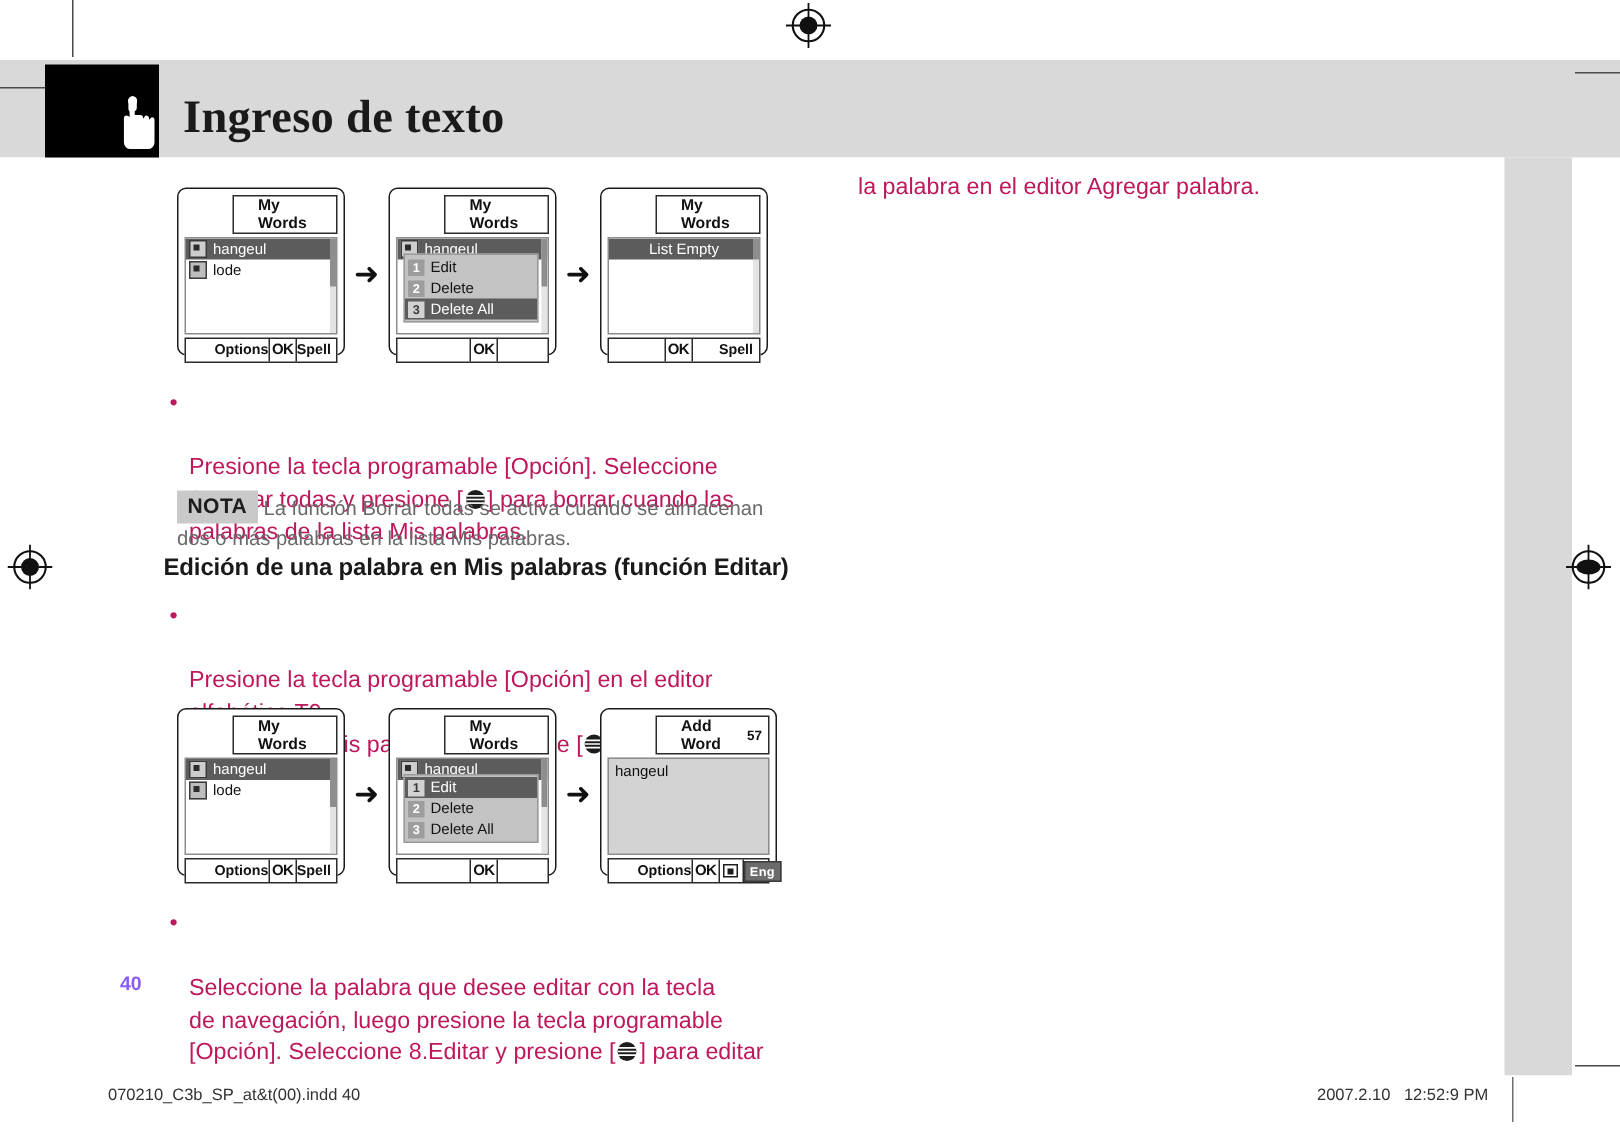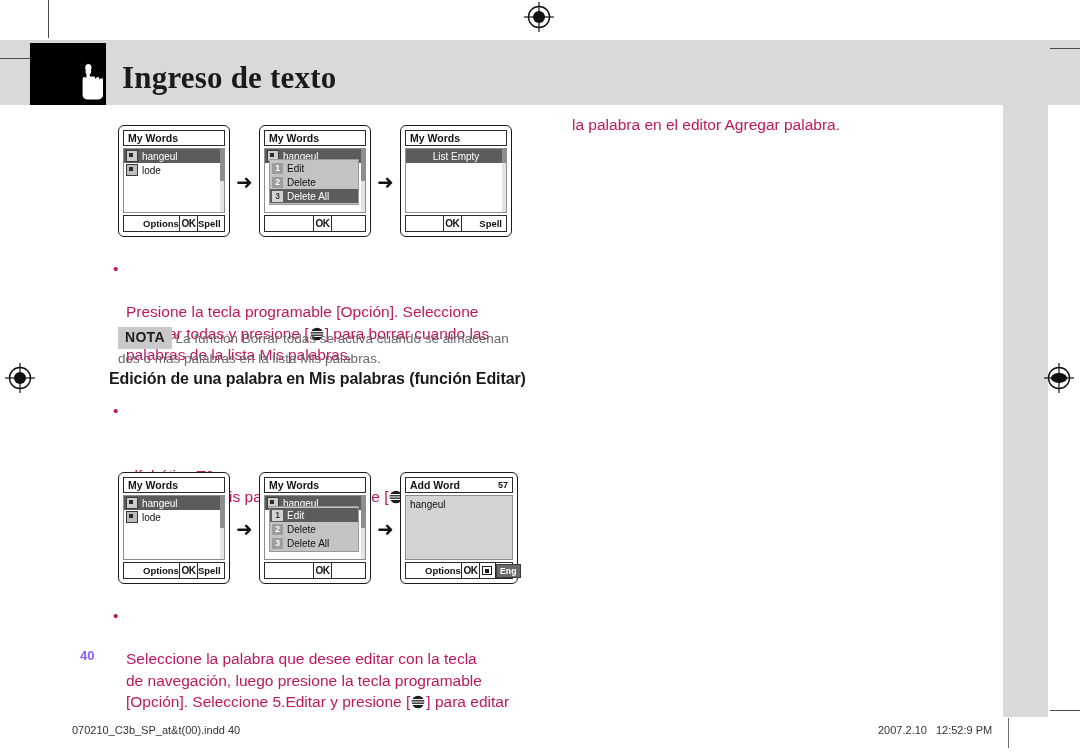--- a/index.html
+++ b/index.html
@@ -184,30 +184,31 @@
     height: 112px;
     background: #ffffff;
     border: 1.6px solid #1a1a1a;
     border-radius: 6px;
     box-sizing: border-box;
     padding: 4px;
     font-size: 10px;
     color: #111;
   }
   .scr-title {
-    height: 16px;
+    height: 26px;
     border: 1.2px solid #2a2a2a;
     box-sizing: border-box;
     display: flex;
     align-items: center;
-    padding: 0 4px;
+    padding: 0 16px;
     font-weight: bold;
     font-size: 10.5px;
     background: #fff;
     position: relative;
+    margin-left: 32px;
   }
   .scr-title .count {
     position: absolute;
     right: 4px;
     font-size: 9px;
     font-weight: bold;
   }
   .scr-body {
     position: relative;
     height: 65px;
@@ -515,21 +516,21 @@
 <div class="note-block">
   <span class="note-badge">NOTA</span>
   <span class="note-text-1">La función Borrar todas se activa cuando se almacenan</span><br>
   <span class="note-text-1">dos o más palabras en la lista Mis palabras.</span>
 </div>
 
 <div class="section-heading">Edición de una palabra en Mis palabras (función Editar)</div>
 
 <div class="body-text para-2">
   <span class="bullet">•</span>
-  <span class="bullet-body"><br><span>alfabético T9.</span><br><span style="display:inline-block; padding-left:10px;">Seleccione Mis palabras y presione [</span><svg class="att-globe" viewBox="0 0 14 14">
+  <span class="bullet-body"><span>Presione la tecla programable [Opción] en el editor</span><br><span>alfabético T9.</span><br><span style="display:inline-block; padding-left:10px;">Seleccione Mis palabras y presione [</span><svg class="att-globe" viewBox="0 0 14 14">
         <ellipse cx="7" cy="7" rx="6.3" ry="6.3" fill="#1d1d1d"></ellipse>
         <path d="M1 4.6 h12" stroke="#fff" stroke-width="1.1" fill="none"></path>
         <path d="M0.8 7 h12.4" stroke="#fff" stroke-width="1.1" fill="none"></path>
         <path d="M1 9.4 h12" stroke="#fff" stroke-width="1.1" fill="none"></path>
       </svg><span>].</span></span>
 </div>
 
 <div class="screen" style="left:118px; top:472px;">
   <div class="scr-title">
     <span>My Words</span>
@@ -607,21 +608,21 @@
         <span class="kbd-icon"></span>
       </div>
     <div class="soft-cell soft-eng">
         <span class="eng-badge">Eng</span>
       </div>
   </div>
 </div>
 
 <div class="body-text para-3">
   <span class="bullet">•</span>
-  <span class="bullet-body"><span>Seleccione la palabra que desee editar con la tecla</span><br><span>de navegación, luego presione la tecla programable</span><br><span>[Opción]. Seleccione 5.Editar y presione [</span><svg class="att-globe" viewBox="0 0 14 14">
+  <span class="bullet-body"><span>Seleccione la palabra que desee editar con la tecla</span><br><span>de navegación, luego presione la tecla programable</span><br><span>[Opción]. Seleccione 8.Editar y presione [</span><svg class="att-globe" viewBox="0 0 14 14">
         <ellipse cx="7" cy="7" rx="6.3" ry="6.3" fill="#1d1d1d"></ellipse>
         <path d="M1 4.6 h12" stroke="#fff" stroke-width="1.1" fill="none"></path>
         <path d="M0.8 7 h12.4" stroke="#fff" stroke-width="1.1" fill="none"></path>
         <path d="M1 9.4 h12" stroke="#fff" stroke-width="1.1" fill="none"></path>
       </svg><span>] para editar</span></span>
 </div>
 
 <div class="page-number">40</div>
 
 <div class="footer-line"></div>

